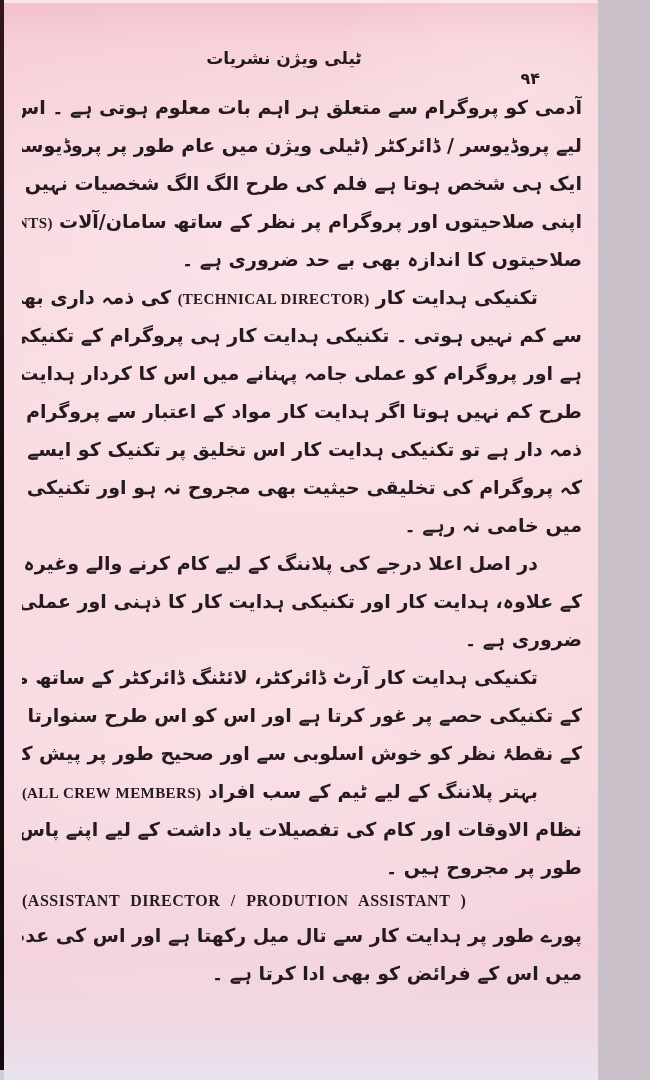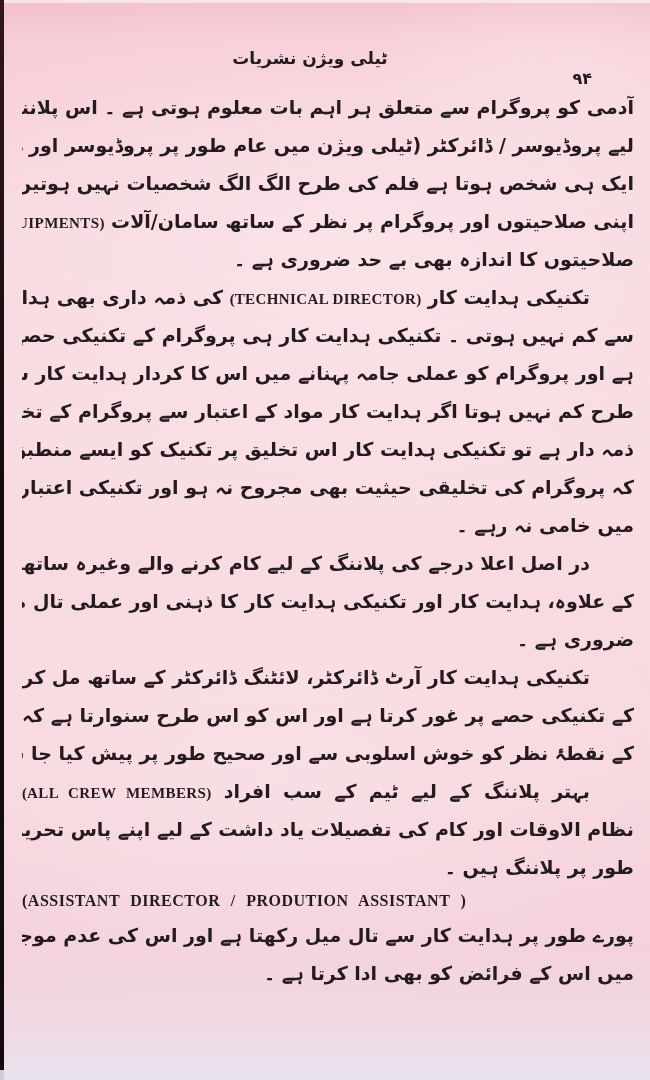--- a/index.html
+++ b/index.html
@@ -1,17 +1,17 @@
 <!DOCTYPE html>
 <html lang="ur"><head>
 <meta charset="utf-8">
 <style>
   html, body { margin:0; padding:0; background:#c9c0c9; }
   .page {
-    position:relative; width:650px; height:1080px; overflow:hidden;
+    position:relative; width:598px; height:1080px; overflow:hidden;
     background:
       radial-gradient(ellipse 900px 520px at 55% 22%, rgba(255,255,255,0.30), rgba(255,255,255,0) 62%),
       radial-gradient(ellipse 720px 420px at 42% 72%, rgba(255,255,255,0.20), rgba(255,255,255,0) 60%),
       radial-gradient(ellipse 300px 200px at 88% 8%, rgba(250,225,230,0.55), rgba(250,225,230,0) 70%),
       linear-gradient(180deg, #f2bec9 0%, #f6ccd5 4%, #f8d6de 18%, #f9dce2 45%, #f8d8df 70%, #f4d2dc 88%, #efd9e3 95%, #e9e2ee 100%);
     color:#241a20;
     font-family:"DejaVu Sans", sans-serif;
     direction:rtl;
   }
   .edge-left  { position:absolute; left:0; top:0; width:4px; height:100%;
@@ -79,21 +79,21 @@
 
     <div>
       <div class="line full indent">تکنیکی ہدایت کار آرٹ ڈائرکٹر، لائٹنگ ڈائرکٹر کے ساتھ مل کر پروگرام</div>
       <div class="line full">کے تکنیکی حصے پر غور کرتا ہے اور اس کو اس طرح سنوارتا ہے کہ ہدایت کار</div>
       <div class="line end">کے نقطۂ نظر کو خوش اسلوبی سے اور صحیح طور پر پیش کیا جا سکے ۔</div>
     </div>
 
     <div>
       <div class="line full indent"><span>بہتر پلاننگ کے لیے ٹیم کے سب افراد </span><span class="en">(ALL CREW MEMBERS)</span><span></span></div>
       <div class="line full">نظام الاوقات اور کام کی تفصیلات یاد داشت کے لیے اپنے پاس تحریری</div>
-      <div class="line end">طور پر پلاننگ ہیں ۔</div>
+      <div class="line end">طور پر مجروح ہیں ۔</div>
     </div>
 
     <div class="sec-en">(ASSISTANT DIRECTOR / PRODUTION ASSISTANT )</div>
 
     <div>
       <div class="line full">پورے طور پر ہدایت کار سے تال میل رکھتا ہے اور اس کی عدم موجودگی</div>
       <div class="line end">میں اس کے فرائض کو بھی ادا کرتا ہے ۔</div>
     </div>
 
   </div>

